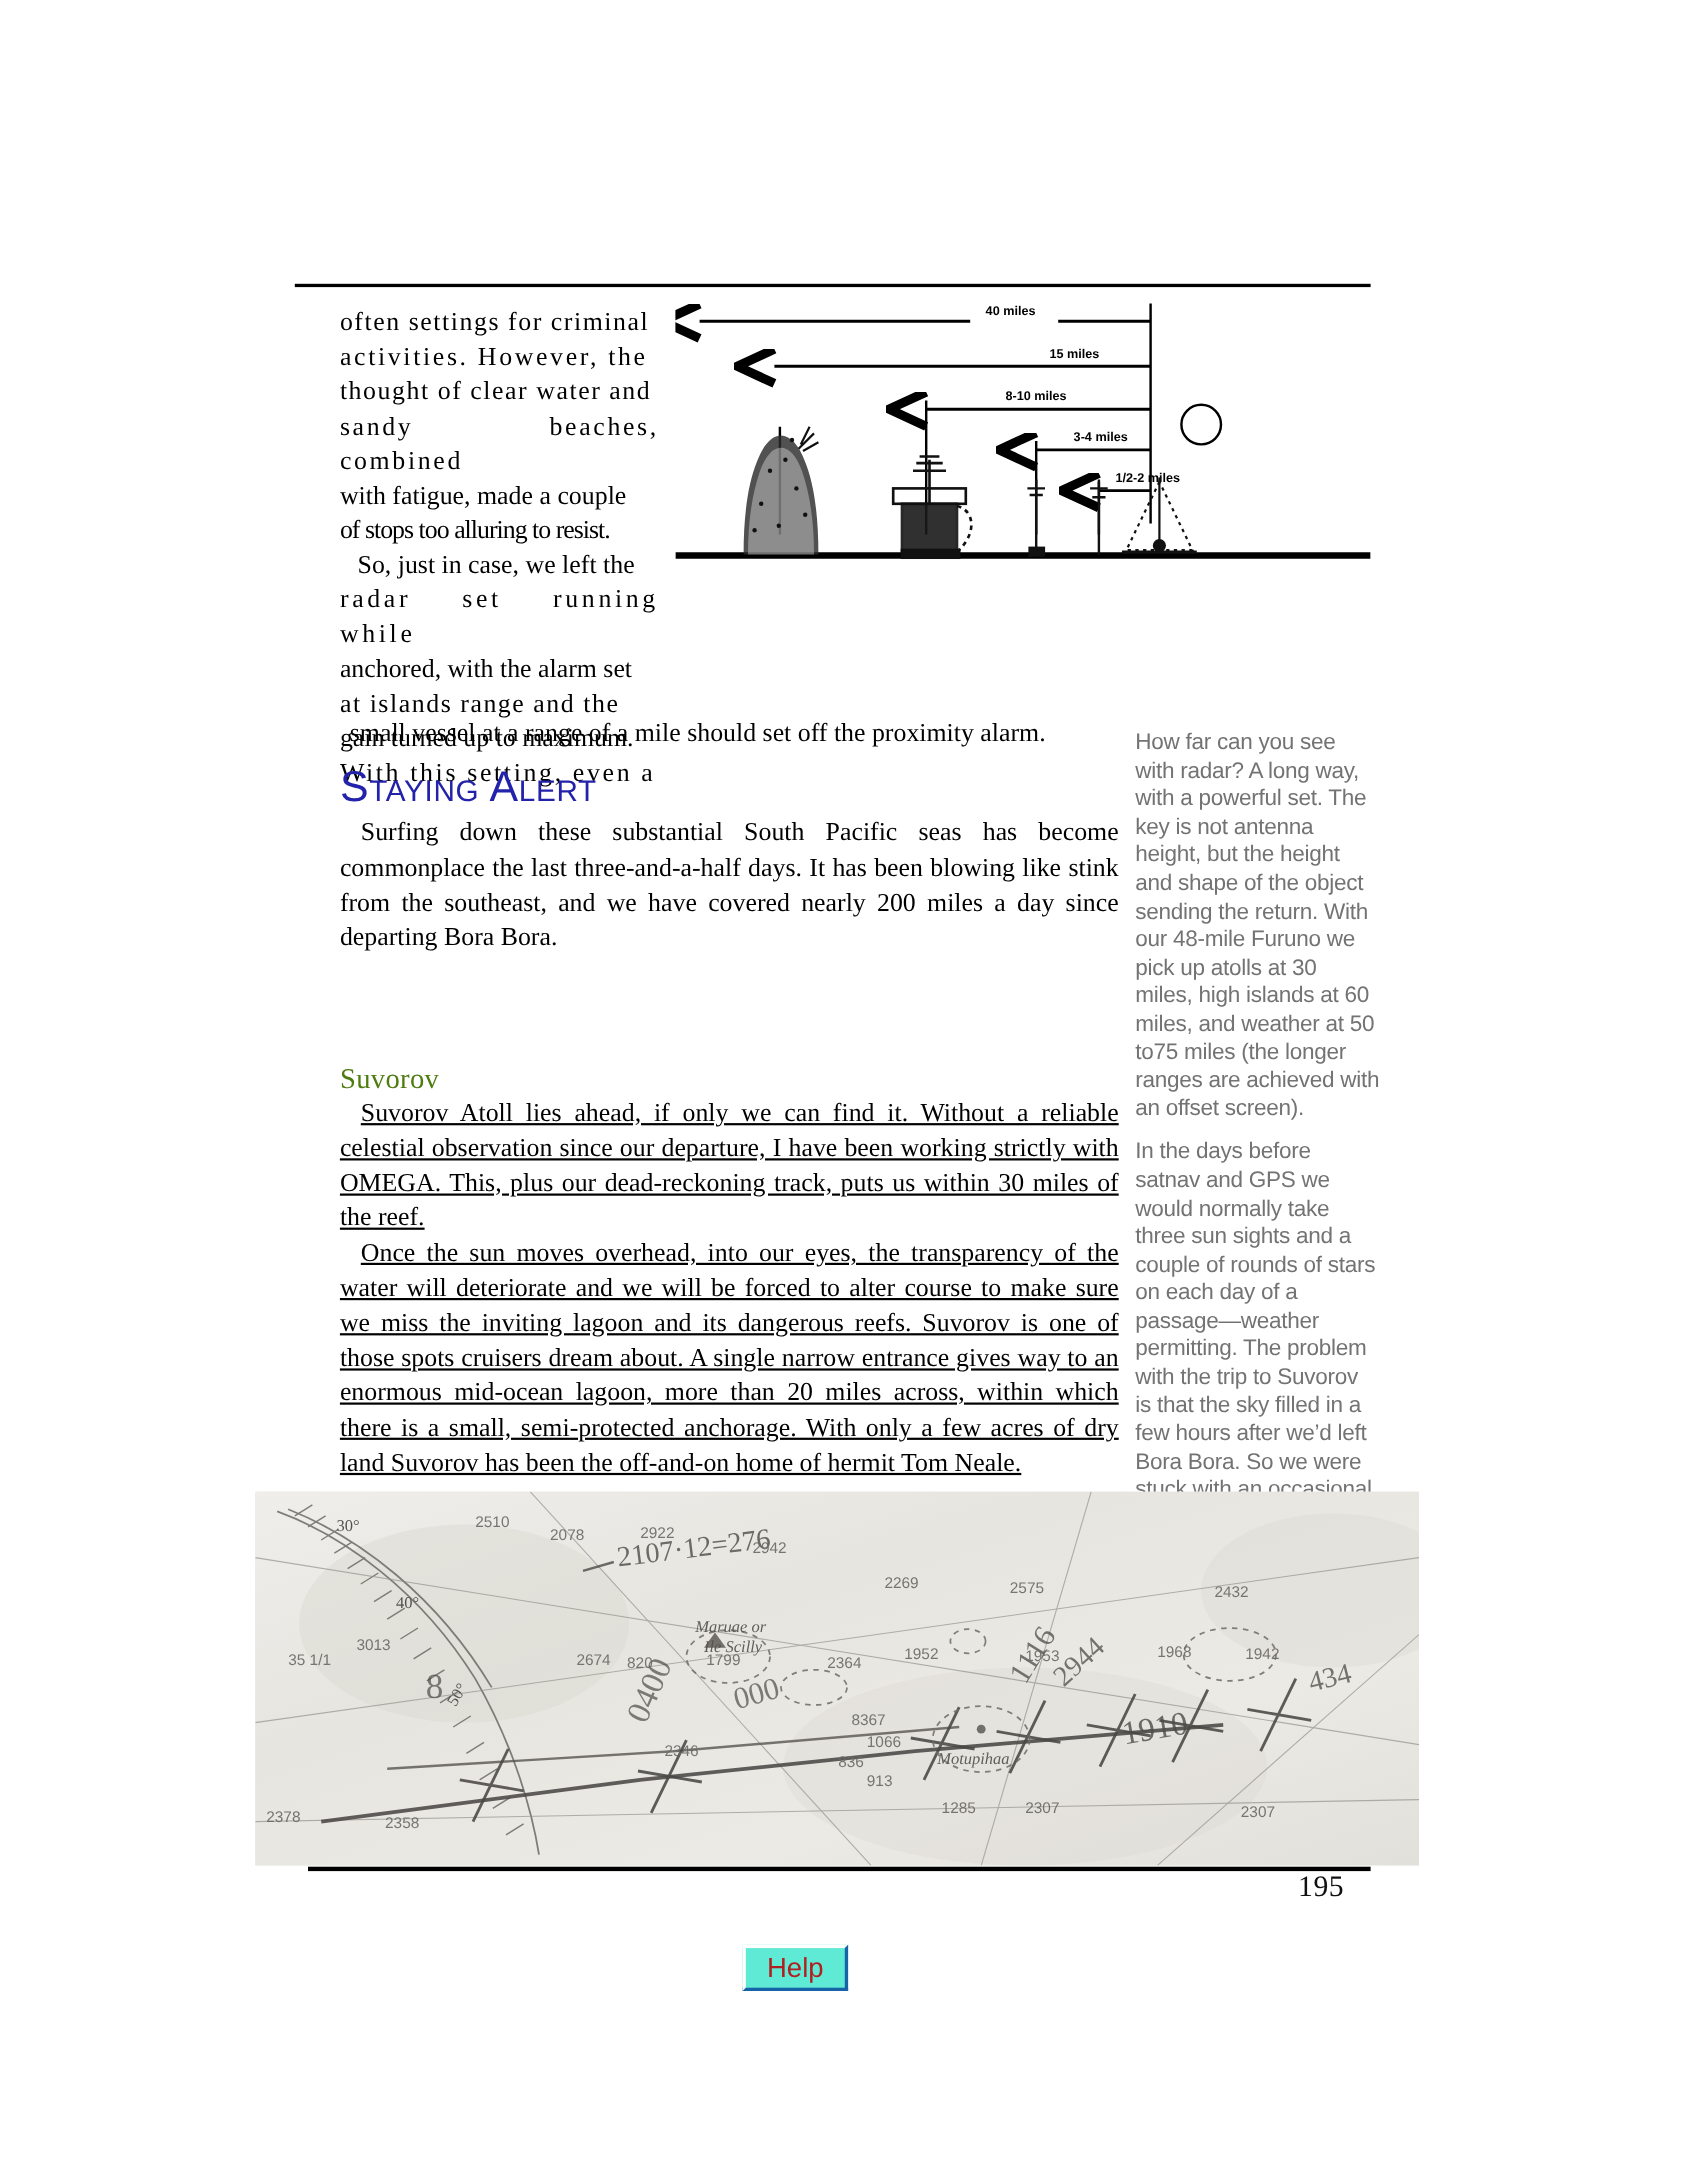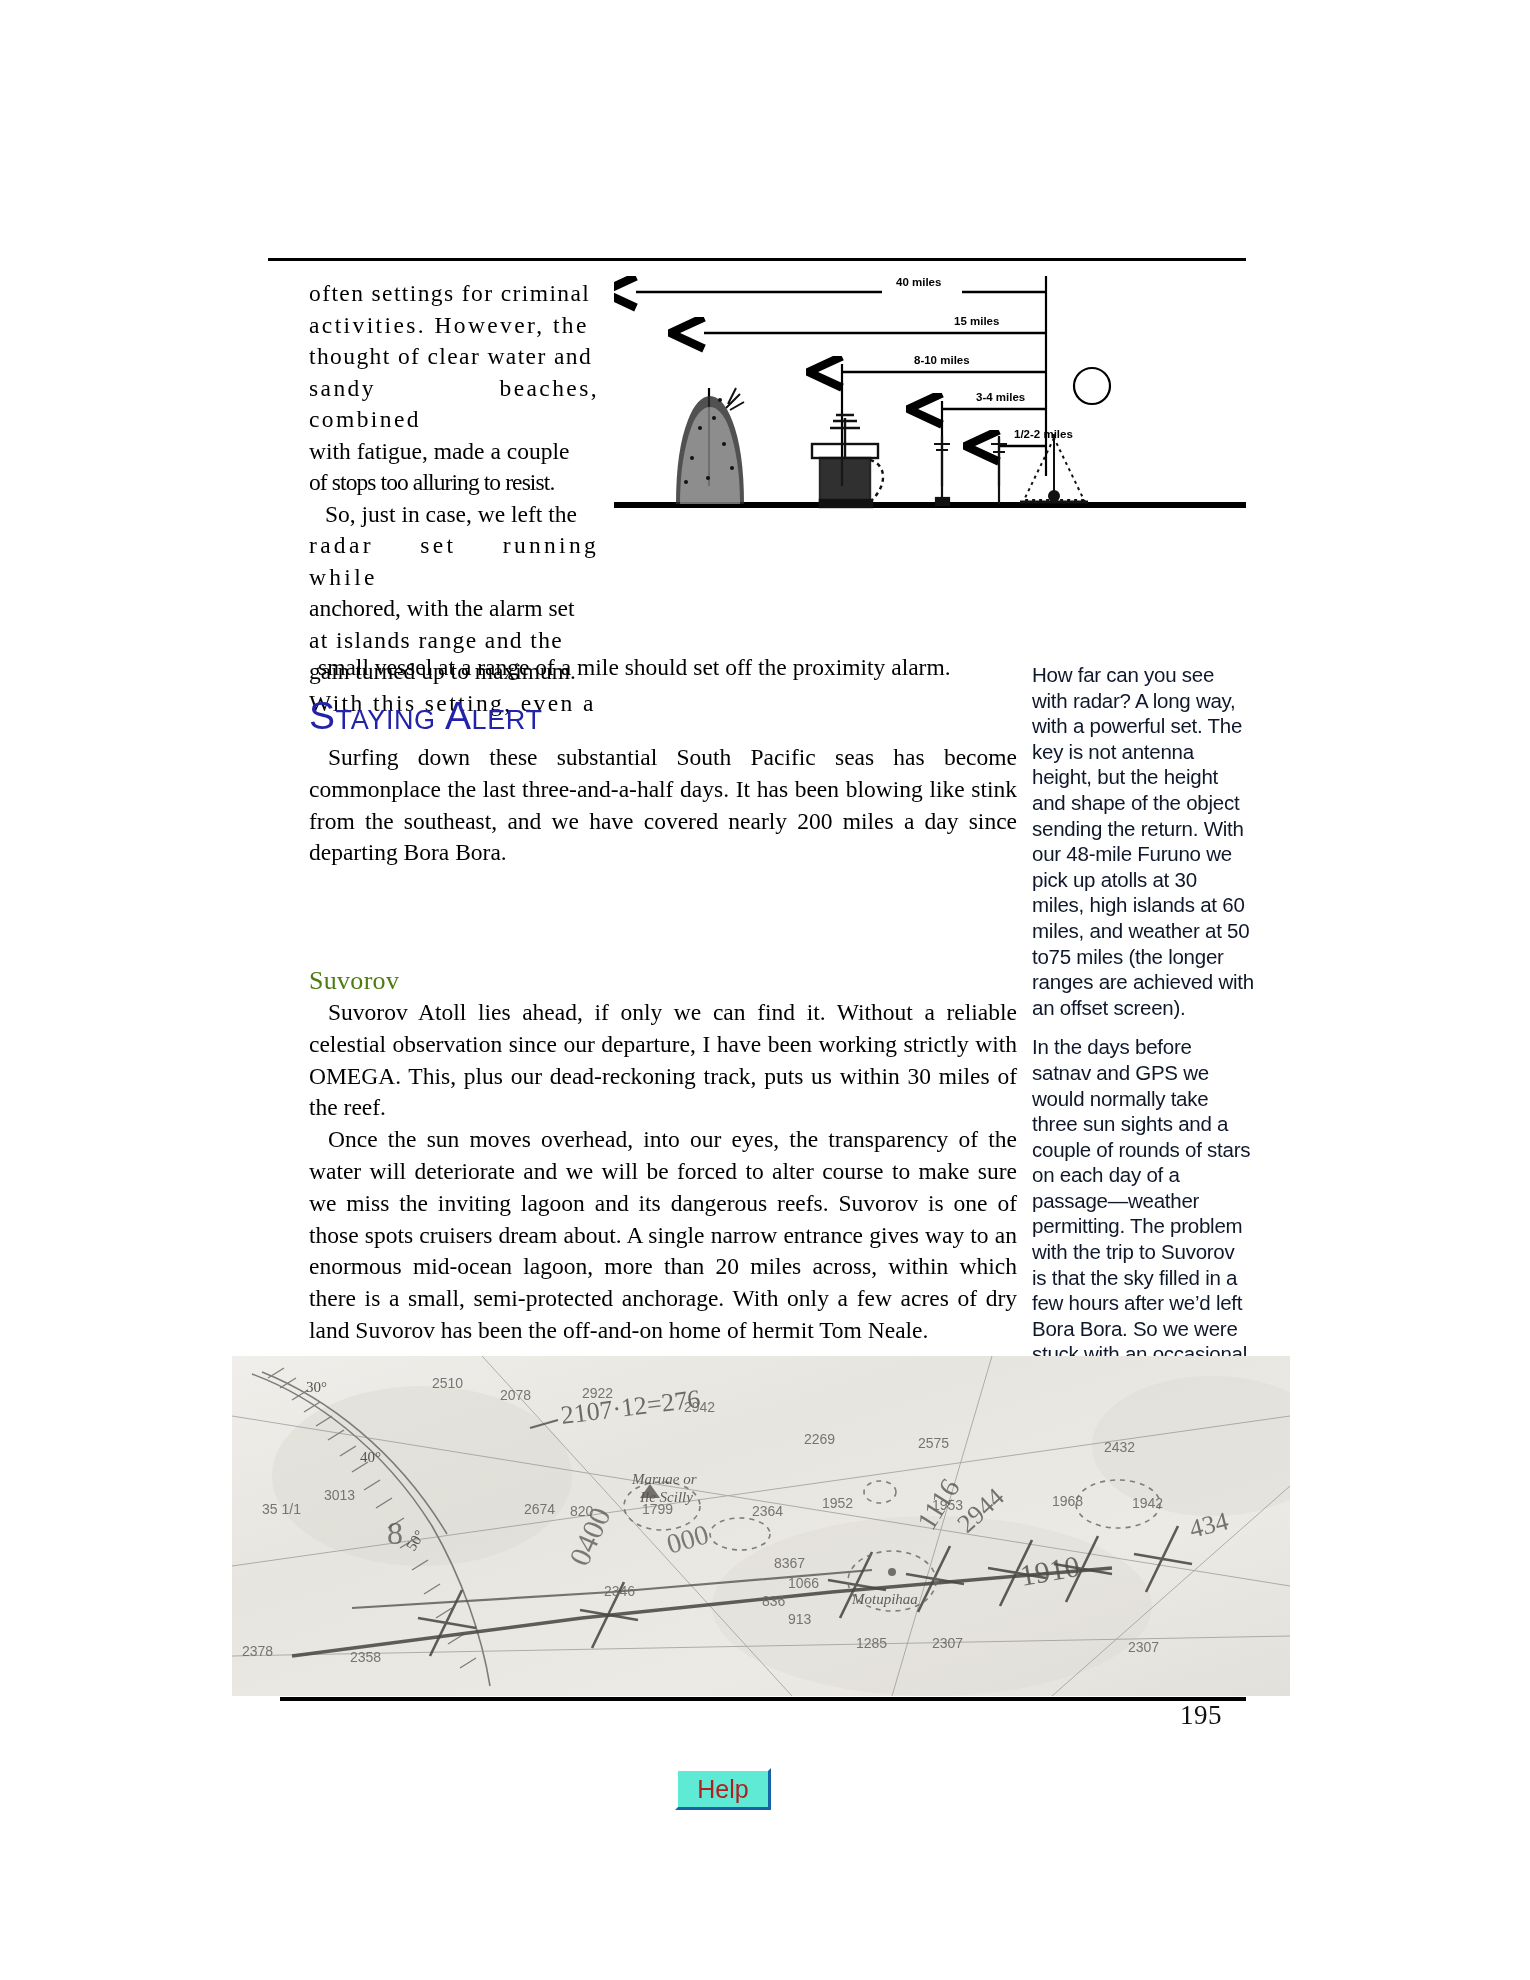--- a/index.html
+++ b/index.html
@@ -77,27 +77,27 @@
     color:#4d7c0f;
     font-family:"Liberation Serif", serif;
     font-size:26px;letter-spacing:.3px;
   }
 
   .body-wide2{
     position:absolute;left:309px;top:997px;width:708px;
     font-size:23.5px;line-height:31.8px;color:#000;
     text-align:justify;
   }
-  .body-wide2 p{margin:0;text-indent:19px;}
+  .body-wide2 p{margin:0;text-indent:19px;text-decoration:underline;}
 
   
   .sidebar{
     position:absolute;left:1032px;top:662px;width:222px;
     font-family:"Liberation Sans", sans-serif;
-    font-size:20.5px;line-height:25.6px;color:#0f172a;
+    font-size:20.5px;line-height:25.6px;color:#737373;
     letter-spacing:-0.25px;
   }
   .sidebar p{margin:0 0 14px 0;}
 
   
   .chartimg{
     position:absolute;left:232px;top:1356px;width:1058px;height:340px;
     overflow:hidden;
     background:#e9e8e4;
   }

